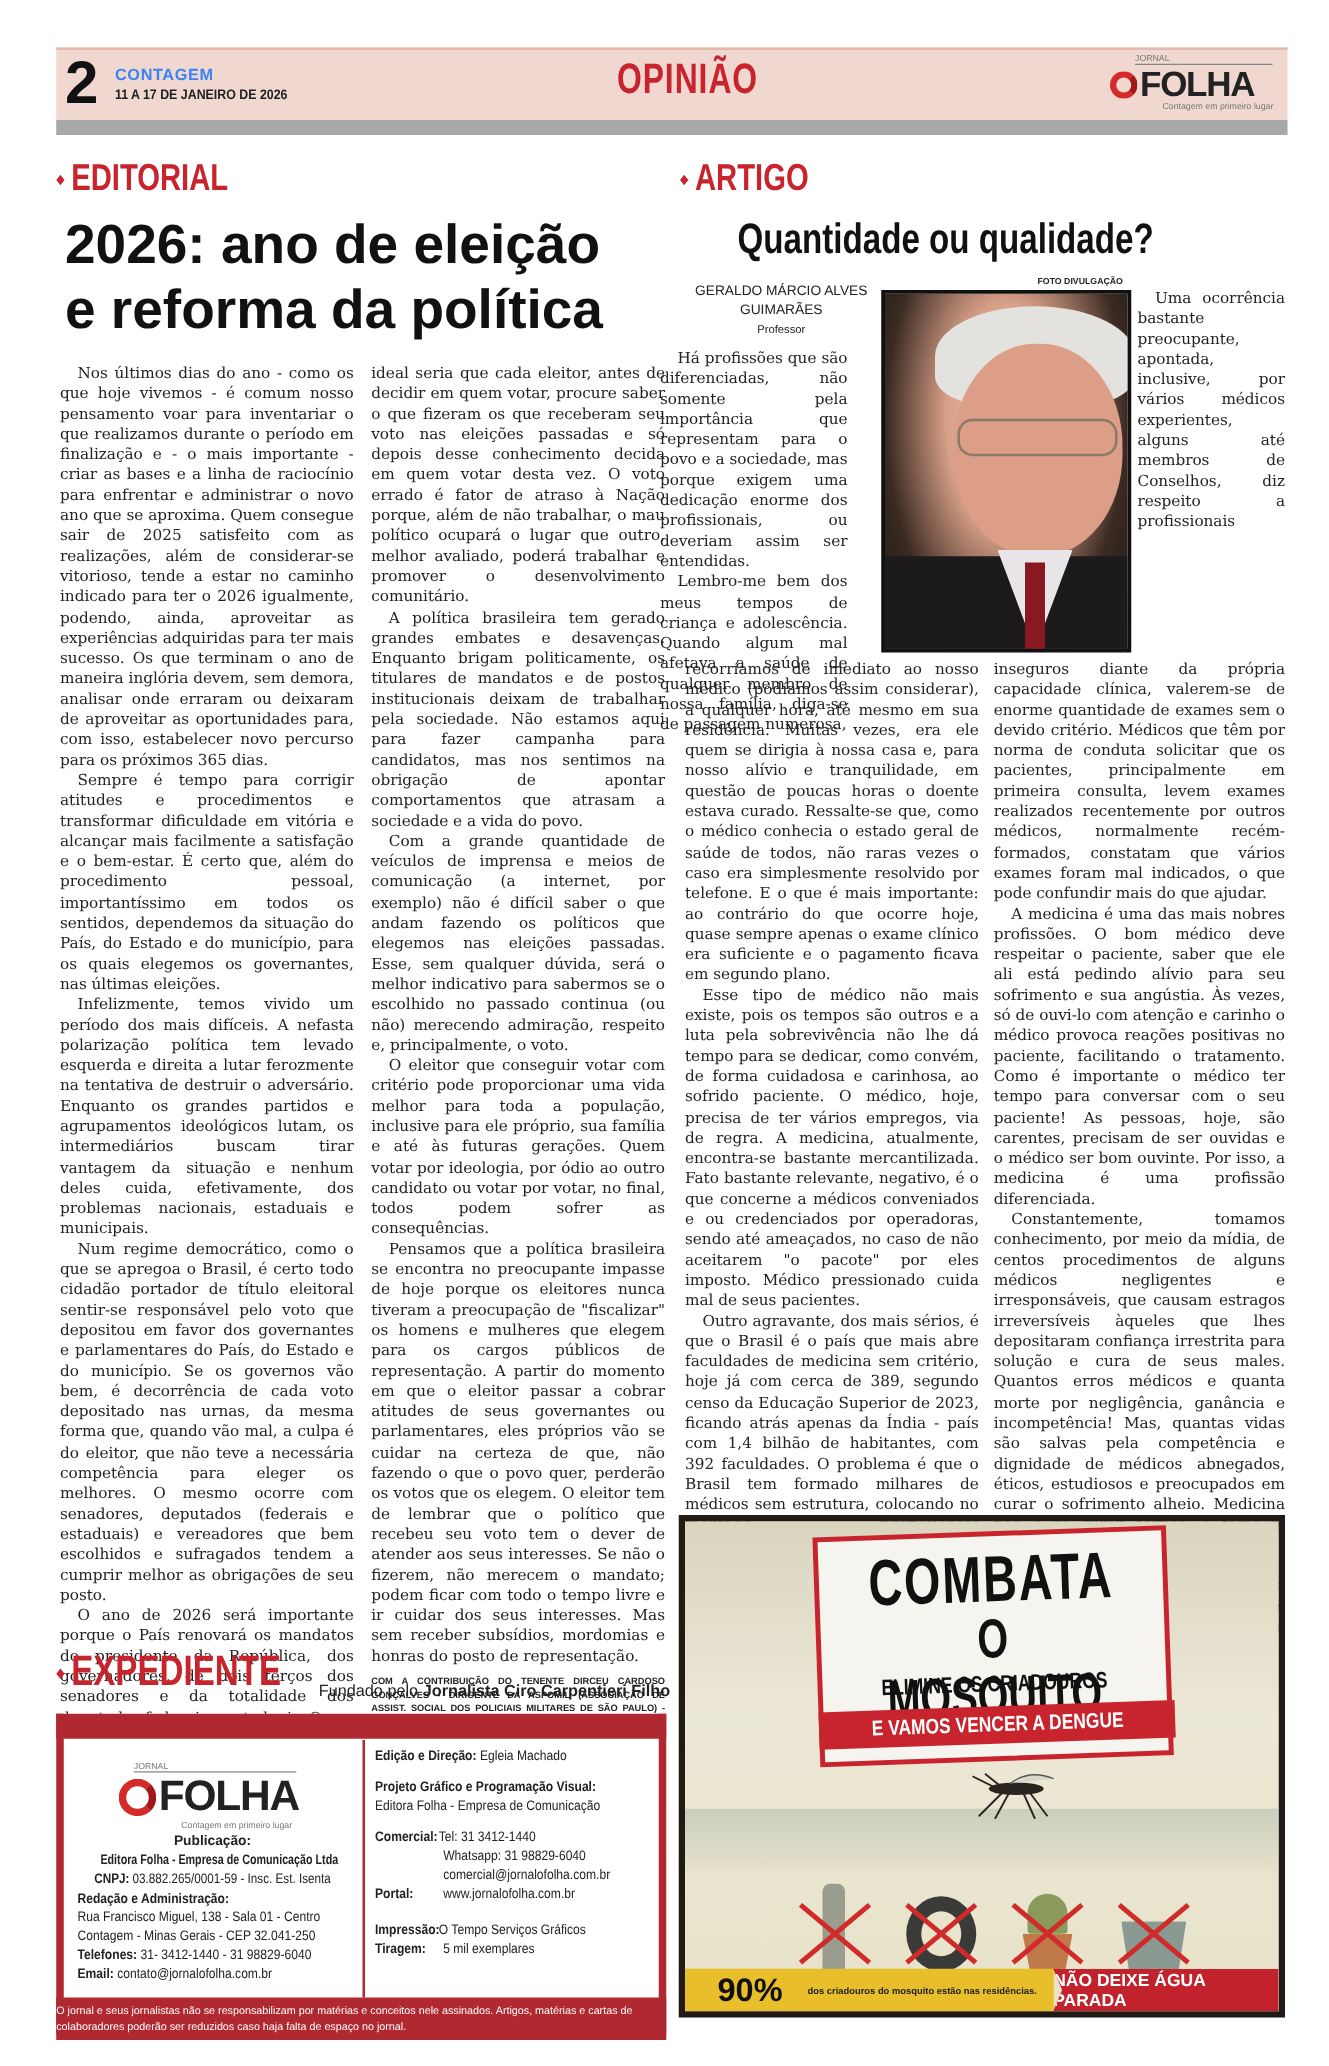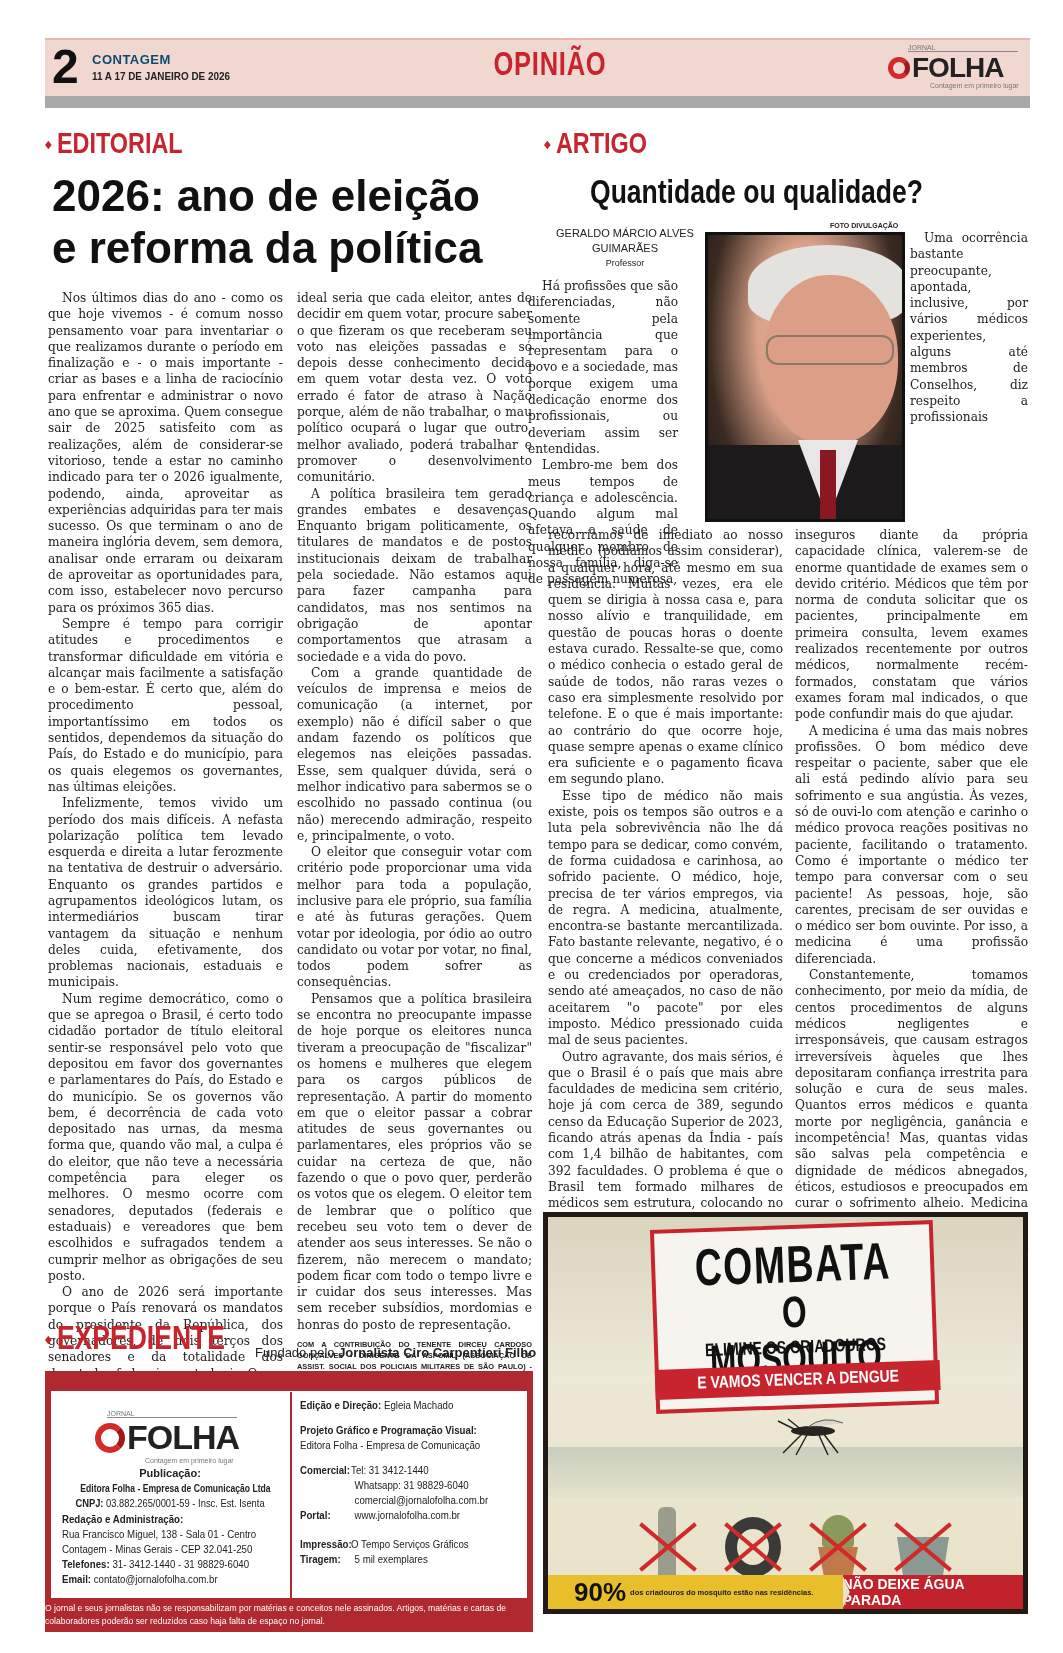--- a/index.html
+++ b/index.html
@@ -2,21 +2,21 @@
 <html><head>
 <meta charset="utf-8">
 <style>
   html,body{margin:0;padding:0;background:#fff;}
   body{width:1063px;height:1653px;position:relative;overflow:hidden;font-family:"DejaVu Serif",serif;color:#222;}
   .abs{position:absolute;}
   
   .topbar{left:45px;top:38px;width:985px;height:58px;background:#f0d8d0;border-top:2px solid #e8b8b0;}
   .greybar{left:45px;top:96px;width:985px;height:12px;background:#a8a8a8;}
   .pgnum{left:52px;top:40px;font:bold 48px "Liberation Sans",sans-serif;color:#111;line-height:54px;}
-  .city{left:92px;top:52px;font:bold 13px "Liberation Sans",sans-serif;color:#0c4a6e;letter-spacing:0.5px;}
+  .city{left:92px;top:52px;font:bold 13px "Liberation Sans",sans-serif;color:#3b82f6;letter-spacing:0.5px;}
   .date{left:92px;top:70px;font:bold 11px "Liberation Sans",sans-serif;color:#222;transform:scaleX(0.9);transform-origin:left;}
   .section{left:460px;top:44px;width:180px;text-align:center;font:bold 34px "Liberation Sans",sans-serif;color:#c8242e;transform:scaleX(0.75);letter-spacing:1px;}
   .logo{display:flex;align-items:center;}
   .logo .o{width:22px;height:22px;border-radius:50%;border:5px solid #d42a2a;border-right-color:#a01818;margin-right:2px;box-sizing:border-box;}
   .logo .t{font:900 28px "Liberation Sans",sans-serif;color:#222;letter-spacing:-1px;}
   .logo-sm{font:7px "Liberation Sans",sans-serif;color:#777;}
   
   .kicker{font:bold 30px "Liberation Sans",sans-serif;color:#c8242e;transform:scaleX(0.78);transform-origin:left;}
   .kicker .dot{display:inline-block;width:6px;height:6px;background:#c8242e;transform:rotate(45deg);margin-right:8px;vertical-align:middle;}
   .headline{font:bold 44px "Liberation Sans",sans-serif;color:#111;line-height:52px;}
@@ -52,21 +52,21 @@
   .ad-band span{display:inline-block;transform:scaleX(0.82);}
   .ad-water{position:absolute;left:0;top:230px;width:100%;height:50px;background:linear-gradient(180deg,rgba(150,170,160,0.4),rgba(210,210,190,0.2));}
   .ad-item{position:absolute;top:290px;width:60px;height:75px;}
   .ad-item .x{position:absolute;left:0;top:10px;width:60px;height:60px;}
   .ad-item .x:before,.ad-item .x:after{content:"";position:absolute;left:-6px;top:28px;width:72px;height:4px;background:#d02a2a;}
   .ad-item .x:before{transform:rotate(40deg);}
   .ad-item .x:after{transform:rotate(-40deg);}
   .ad-bottom{position:absolute;left:0;bottom:0;width:100%;height:34px;display:flex;}
   .ad-yel{flex:0 0 62%;background:#e8be2a;display:flex;align-items:center;padding-left:26px;box-sizing:border-box;}
   .ad-pct{font:900 26px "Liberation Sans",sans-serif;color:#111;}
-  .ad-small{font:bold 7.5px "Liberation Sans",sans-serif;color:#222;margin-left:4px;}
+  .ad-small{font:bold 7.5px "Liberation Sans",sans-serif;color:#222;margin-left:20px;}
   .ad-red{flex:1;background:#c2222c;color:#fff;font:bold 14px "Liberation Sans",sans-serif;display:flex;align-items:center;justify-content:center;clip-path:polygon(4% 0,100% 0,100% 100%,0 100%,4% 50%,0 0);}
   .mosq{position:absolute;left:220px;top:200px;width:90px;height:40px;}
 </style>
 </head>
 <body>
 
 <div class="abs topbar"></div>
 <div class="abs greybar"></div>
 <div class="abs pgnum">2</div>
 <div class="abs city">CONTAGEM</div>

